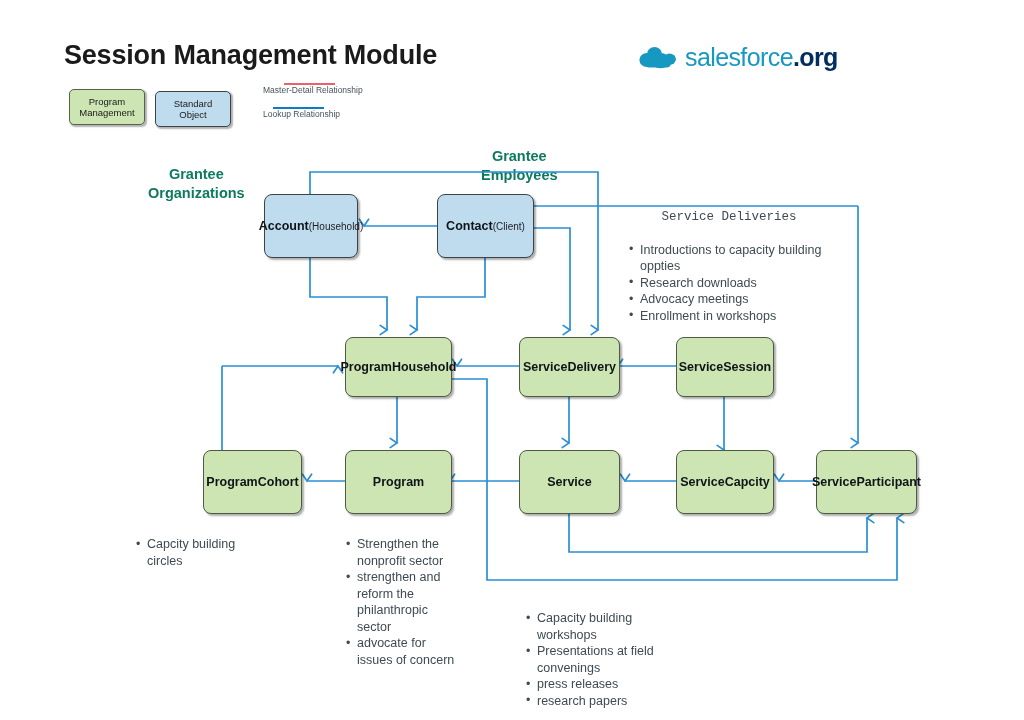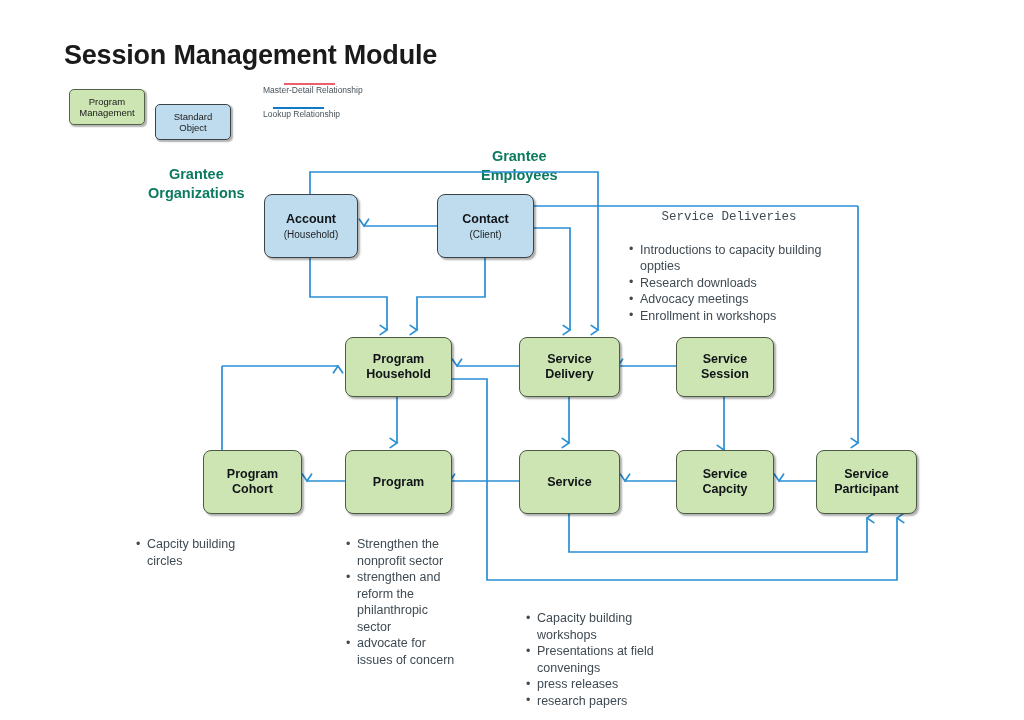--- a/index.html
+++ b/index.html
@@ -46,21 +46,21 @@
     line-height: 11px;
     color: #1a1a1a;
     box-shadow: 1.5px 1.5px 1.5px rgba(0,0,0,0.30);
   }
   #legend-pm-box {
     left: 69px; top: 89px;
     background: #cce5b2;
     border: 1px solid #54634a;
   }
   #legend-std-box {
-    left: 155px; top: 104px;
+    left: 155px; top: 91px;
     background: #bfdcee;
     border: 1px solid #3c4348;
   }
   .legend-rel {
     position: absolute;
     display: flex;
     align-items: center;
     flex-direction: column;
   }
   .legend-line {
@@ -122,21 +122,20 @@
     left: 0; top: 0;
     width: 1024px; height: 720px;
     pointer-events: none;
   }
 
   
   .node {
     position: absolute;
     border-radius: 8px;
     display: flex;
-    flex-direction: column;
     align-items: center;
     justify-content: center;
     text-align: center;
     box-shadow: 2px 2px 2px rgba(0,0,0,0.32);
     z-index: 3;
   }
   .node.std {
     background: #bfdcee;
     border: 1.6px solid #3c4348;
   }
@@ -223,20 +222,36 @@
 
   <div class="legend-rel" id="legend-rel-md">
     <span class="legend-line md"></span>
     <span class="legend-rel-label">Master-Detail Relationship</span>
   </div>
   <div class="legend-rel" id="legend-rel-lk">
     <span class="legend-line lk"></span>
     <span class="legend-rel-label">Lookup Relationship</span>
   </div>
 
+  <div id="logo">
+    <span id="logo-cloud-icon">
+      <svg width="38" height="26" viewBox="0 0 38 26" xmlns="http://www.w3.org/2000/svg">
+        <g fill="#1798c1">
+          <ellipse cx="15.5" cy="8.8" rx="7.4" ry="6.8"></ellipse>
+          <ellipse cx="8.0" cy="15.0" rx="7.6" ry="7.0"></ellipse>
+          <ellipse cx="21.5" cy="15.6" rx="9.2" ry="7.6"></ellipse>
+          <ellipse cx="30.5" cy="14.2" rx="6.4" ry="5.6"></ellipse>
+          <rect x="6" y="14" width="26" height="8.6" rx="4.3"></rect>
+        </g>
+      </svg>
+    </span>
+    <span id="logo-text">
+      <span class="sf">salesforce</span><span class="org">.org</span>
+    </span>
+  </div>
 
   <div class="group-label" id="group-label-grantee-organizations">
     <span>Grantee</span><br>
     <span>Organizations</span>
   </div>
   <div class="group-label" id="group-label-grantee-employees">
     <span>Grantee</span><br>
     <span>Employees</span>
   </div>
 

